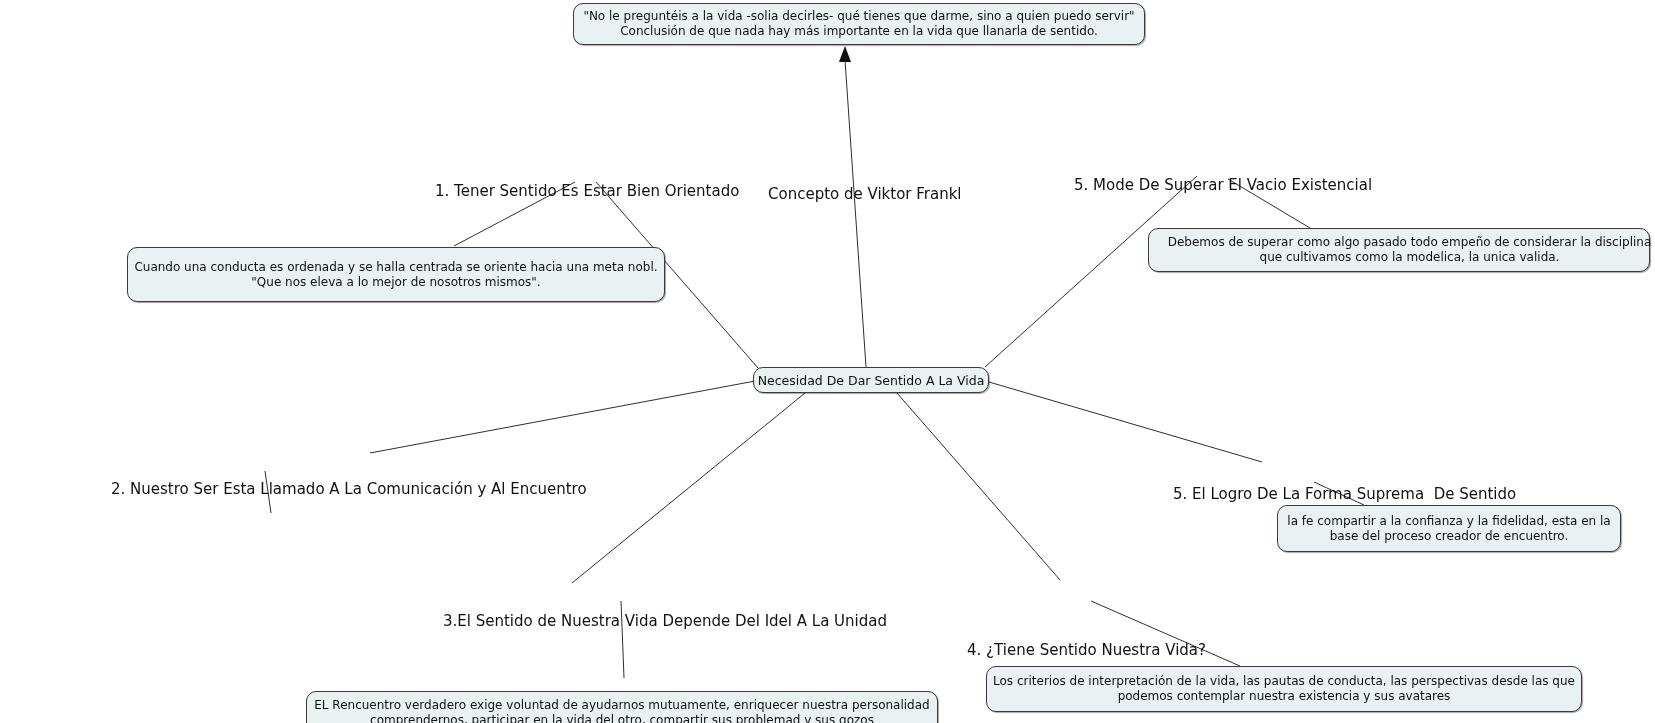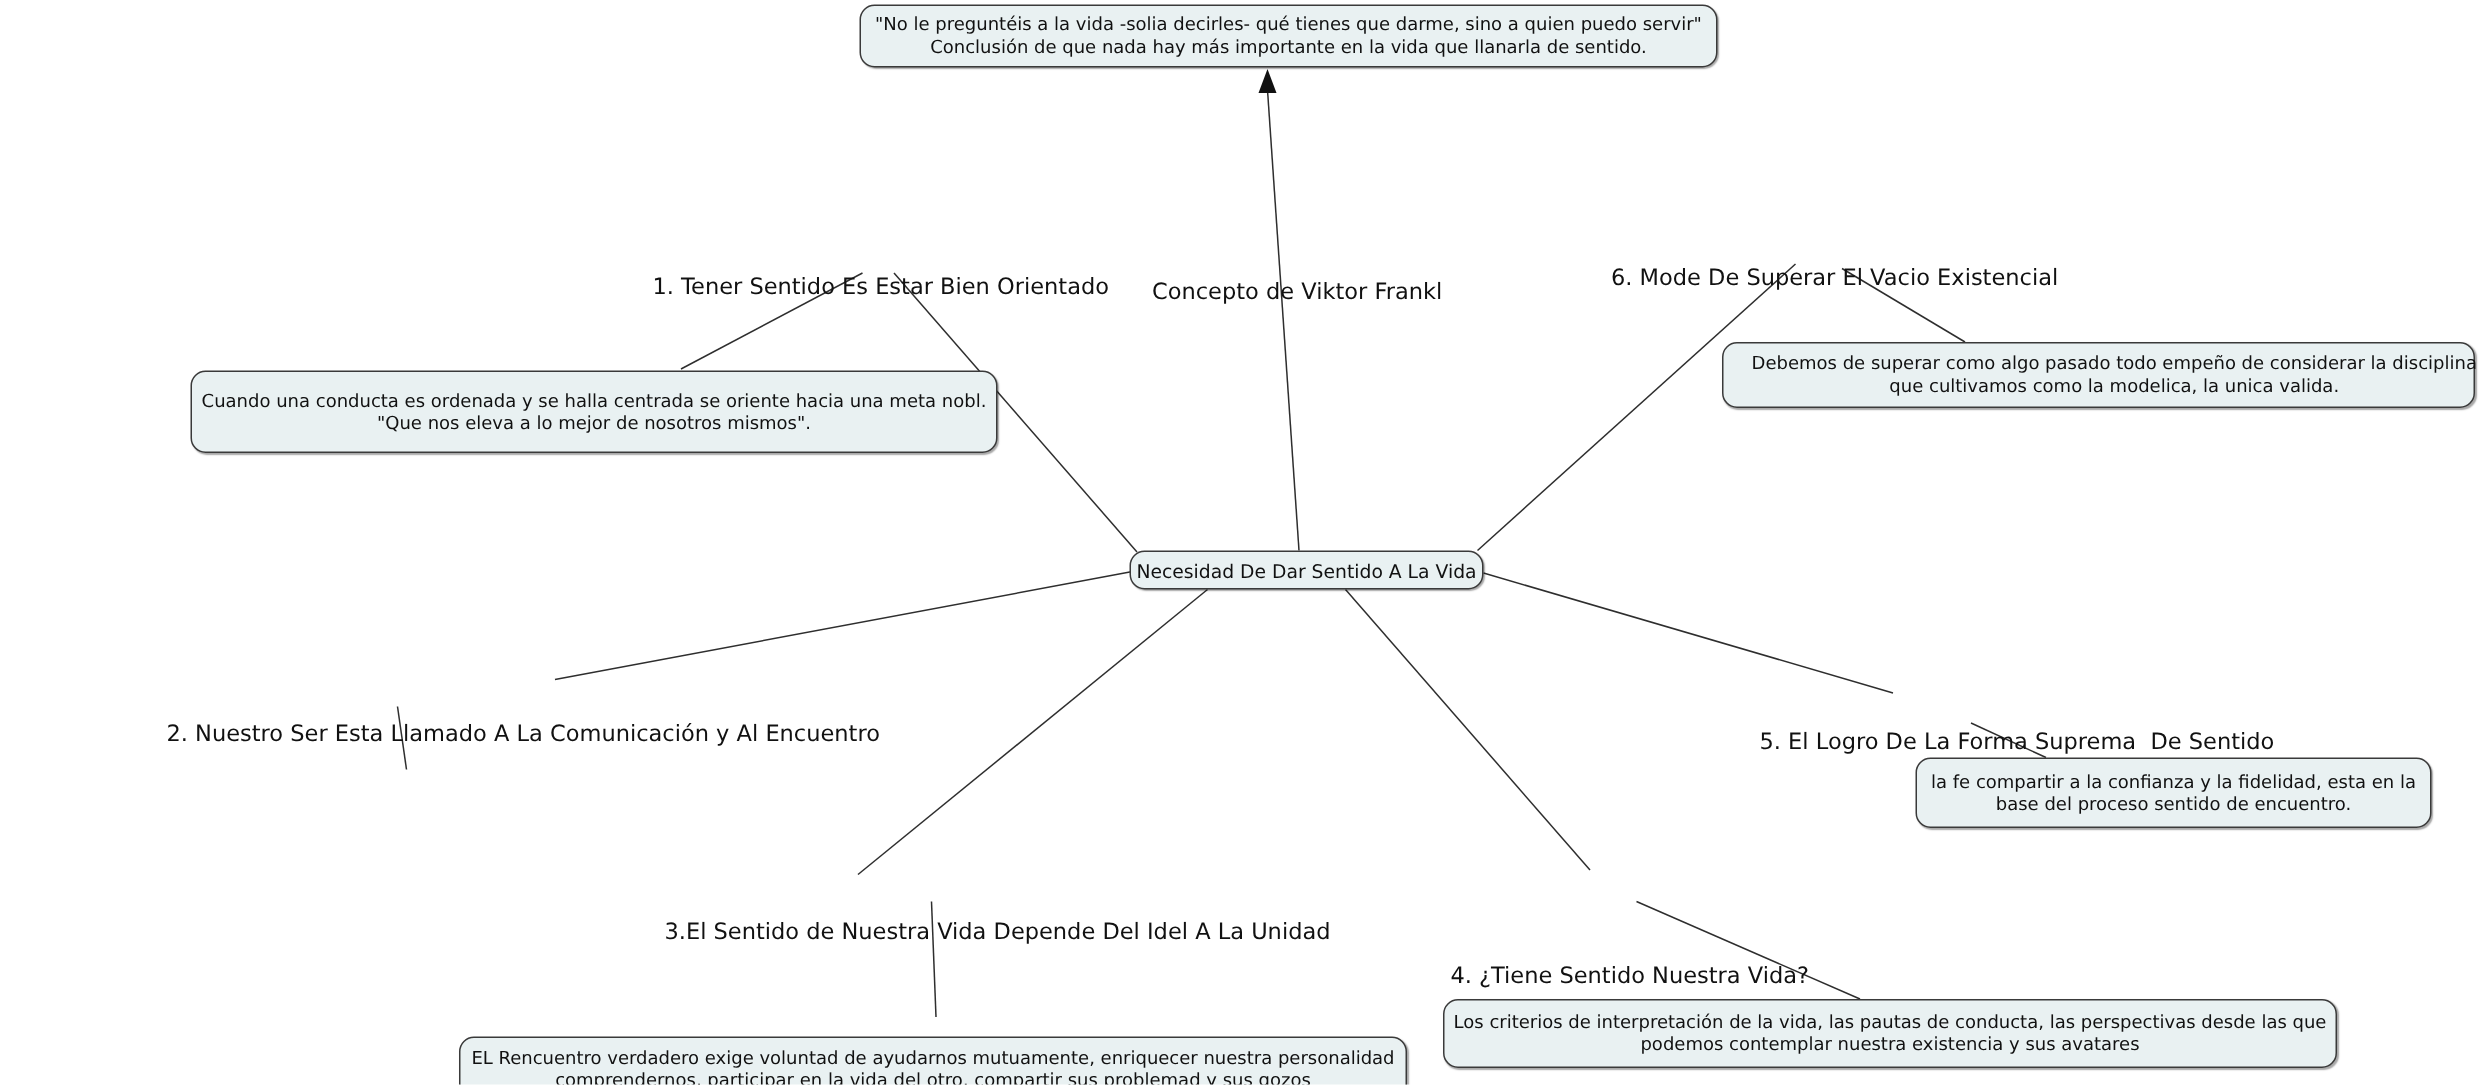--- a/index.html
+++ b/index.html
@@ -20,21 +20,21 @@
 
   
   #quote-node   { left:573px; top:3px;   width:572px; height:42px; }
   
   #center-node  { left:753px; top:367px; width:236px; height:26px; font-size:12.5px; }
 
   
   #branch1-box  { left:127px;  top:247px; width:538px; height:55px; }
   #branch2-box  { left:3px;    top:513px; width:620px; height:55px; }
   #branch3-box  { left:306px;  top:678px; width:632px; height:44px;margin-top:13px; }
-  #branch4-box  { left:962px;  top:666px; width:596px; height:46px; }
+  #branch4-box  { left:986px;  top:666px; width:596px; height:46px; }
   #branch5-box  { left:1277px; top:505px; width:344px; height:47px; }
   #branch6-box  { left:1148px; top:228px; width:502px; height:44px;padding-left:21px; }
 
   
   #branch1-label { left:435px;  top:154px; }
   #branch2-label { left:111px;  top:452px; }
   #branch3-label { left:443px;  top:584px; }
   #branch4-label { left:967px;  top:613px; }
   #branch5-label { left:1173px; top:457px; }
   #branch6-label { left:1074px; top:148px; }
@@ -78,36 +78,36 @@
     <span>Necesidad De Dar Sentido A La Vida</span>
   </div>
 
   <div class="link-label" id="arrow-label">Concepto de Viktor Frankl</div>
 
   <div class="link-label" id="branch1-label">1. Tener Sentido Es Estar Bien Orientado</div>
   <div class="link-label" id="branch2-label">2. Nuestro Ser Esta Llamado A La Comunicación y Al Encuentro</div>
   <div class="link-label" id="branch3-label">3.El Sentido de Nuestra Vida Depende Del Idel A La Unidad</div>
   <div class="link-label" id="branch4-label">4. ¿Tiene Sentido Nuestra Vida?</div>
   <div class="link-label" id="branch5-label">5. El Logro De La Forma Suprema  De Sentido</div>
-  <div class="link-label" id="branch6-label">6. Mode De Superar El Vacio Existencial</div>
+  <div class="link-label" id="branch6-label">5. Mode De Superar El Vacio Existencial</div>
 
   <div class="node-box" id="branch1-box">
     <span>Cuando una conducta es ordenada y se halla centrada se oriente hacia una meta nobl.</span>
     <span>"Que nos eleva a lo mejor de nosotros mismos".</span>
   </div>
   <div class="node-box" id="branch3-box">
     <span>EL Rencuentro verdadero exige voluntad de ayudarnos mutuamente, enriquecer nuestra personalidad</span>
     <span>comprendernos, participar en la vida del otro, compartir sus problemad y sus gozos</span>
   </div>
   <div class="node-box" id="branch4-box">
     <span>Los criterios de interpretación de la vida, las pautas de conducta, las perspectivas desde las que</span>
     <span>podemos contemplar nuestra existencia y sus avatares</span>
   </div>
   <div class="node-box" id="branch5-box">
     <span>la fe compartir a la confianza y la fidelidad, esta en la</span>
-    <span>base del proceso sentido de encuentro.</span>
+    <span>base del proceso creador de encuentro.</span>
   </div>
   <div class="node-box" id="branch6-box">
     <span>Debemos de superar como algo pasado todo empeño de considerar la disciplina</span>
     <span>que cultivamos como la modelica, la unica valida.</span>
   </div>
 
 </div>
 
 </body></html>

